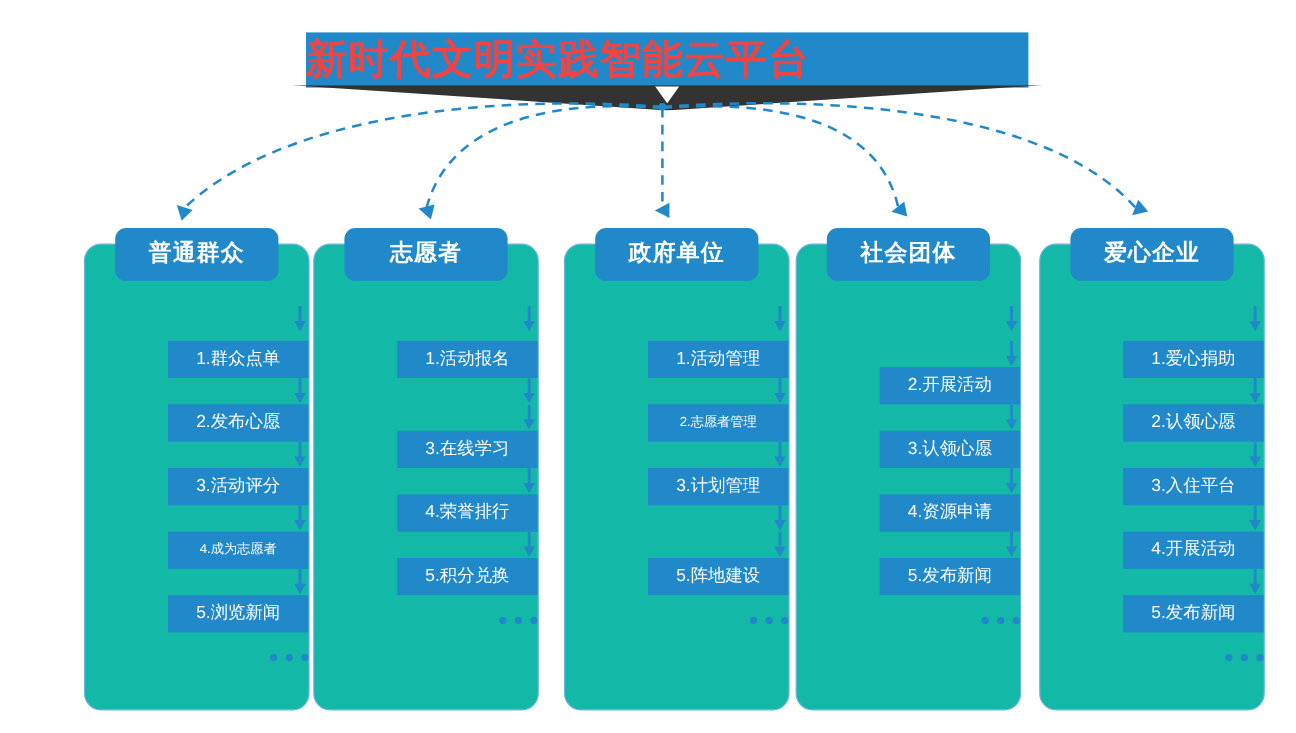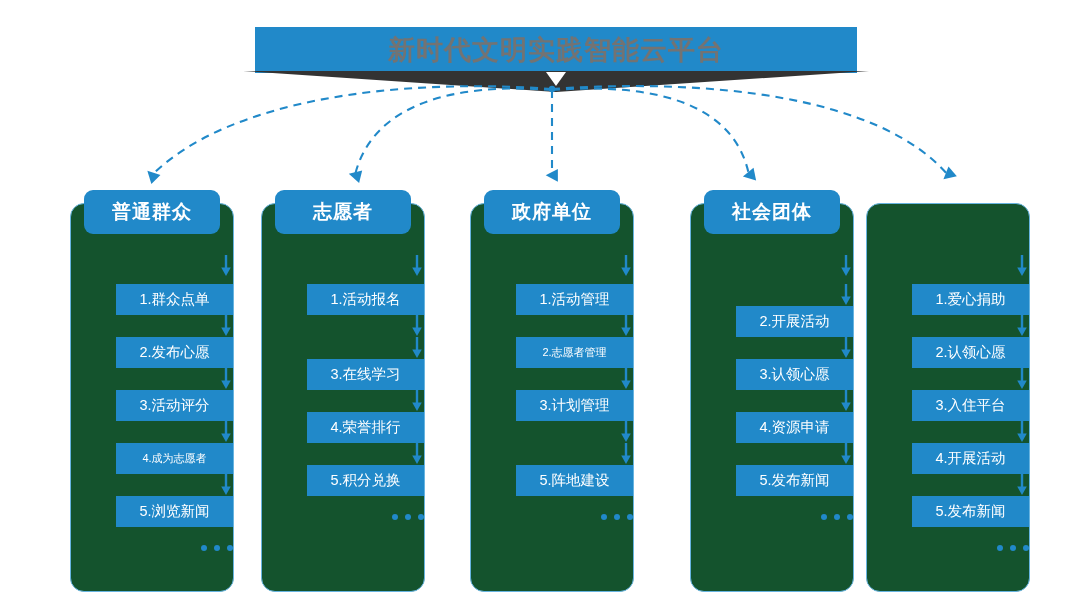--- a/index.html
+++ b/index.html
@@ -36,23 +36,22 @@
     background: #2189c9;
     box-sizing: border-box;
   }
   #banner-title {
     position: absolute;
     left: 0;
     top: 0;
     width: 602px;
     height: 46px;
     line-height: 46px;
-    text-align: center;
-    color: #737373;
-    font-size: 27px;
+    color: #ef4444;
+    font-size: 34px;
     font-weight: bold;
     letter-spacing: 1px;
     white-space: nowrap;
   }
   #ribbon {
     position: absolute;
     left: 243px;
     top: 71px;
     width: 626px;
     height: 21px;
@@ -66,26 +65,26 @@
     top: 0;
     width: 1080px;
     height: 611px;
     pointer-events: none;
   }
 
   
   .column {
     position: absolute;
     top: 203px;
-    width: 164px;
+    width: 188px;
     height: 389px;
     box-sizing: border-box;
     border: 1.4px solid #67b4e0;
     border-radius: 14px;
-    background: #14532d;
+    background: #14b8a6;
   }
   .col-head {
     position: absolute;
     left: 50%;
     transform: translateX(-50%);
     top: -14px;
     width: 136px;
     height: 44px;
     background: #2189c9;
     border-radius: 9px;
@@ -273,21 +272,21 @@
             <polygon points="2.2,12.4 11.8,12.4 7,21" fill="#2189c9"></polygon>
           </svg>
           <div class="item">5.阵地建设</div>
           <div class="dots" title="...">
             <span></span>
             <span></span>
             <span></span>
           </div>
         </div>
       </div>
-      <div class="column" style="left: 690px;">
+      <div class="column" style="left: 663px;">
         <div class="col-head">社会团体</div>
         <div class="col-body">
           <svg class="arrow top-gap" viewBox="0 0 14 22">
             <line x1="7" y1="0" x2="7" y2="14" stroke="#2189c9" stroke-width="2.4"></line>
             <polygon points="2.2,12.4 11.8,12.4 7,21" fill="#2189c9"></polygon>
           </svg>
           <svg class="arrow " viewBox="0 0 14 22">
             <line x1="7" y1="0" x2="7" y2="14" stroke="#2189c9" stroke-width="2.4"></line>
             <polygon points="2.2,12.4 11.8,12.4 7,21" fill="#2189c9"></polygon>
           </svg>
@@ -308,20 +307,21 @@
           </svg>
           <div class="item">5.发布新闻</div>
           <div class="dots" title="...">
             <span></span>
             <span></span>
             <span></span>
           </div>
         </div>
       </div>
       <div class="column" style="left: 866px;">
+        <div class="col-head">爱心企业</div>
         <div class="col-body">
           <svg class="arrow top-gap" viewBox="0 0 14 22">
             <line x1="7" y1="0" x2="7" y2="14" stroke="#2189c9" stroke-width="2.4"></line>
             <polygon points="2.2,12.4 11.8,12.4 7,21" fill="#2189c9"></polygon>
           </svg>
           <div class="item">1.爱心捐助</div>
           <svg class="arrow " viewBox="0 0 14 22">
             <line x1="7" y1="0" x2="7" y2="14" stroke="#2189c9" stroke-width="2.4"></line>
             <polygon points="2.2,12.4 11.8,12.4 7,21" fill="#2189c9"></polygon>
           </svg>

